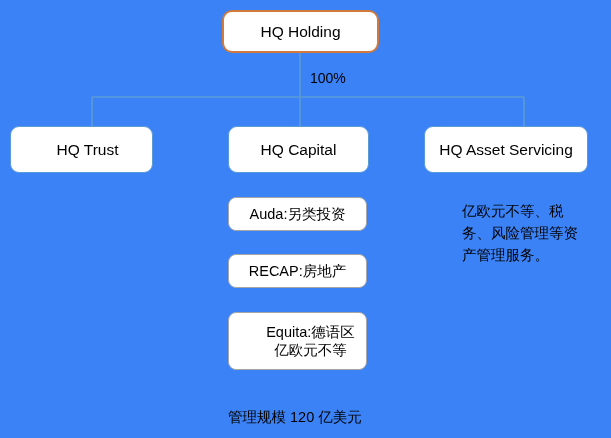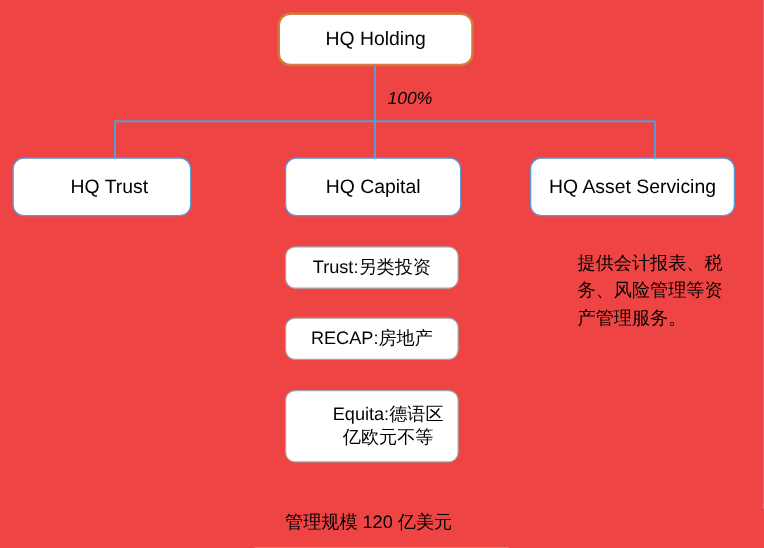--- a/index.html
+++ b/index.html
@@ -11,21 +11,21 @@
     height: 438px;
     background: #ffffff;
     font-family: "Liberation Sans", "DejaVu Sans", sans-serif;
     color: #000000;
     overflow: hidden;
   }
   #canvas {
     position: relative;
     width: 611px;
     height: 438px;
-    background: #ef4444;
+    background: #3b82f6;
   }
 
   
   #connectors {
     position: absolute;
     left: 0;
     top: 0;
     width: 611px;
     height: 438px;
   }
@@ -104,45 +104,45 @@
 
     <path d="M300,97 L300,126" fill="none" stroke="#5B9BD5" stroke-width="1.6"></path>
 
     <path d="M524,97 L524,126" fill="none" stroke="#5B9BD5" stroke-width="1.6"></path>
   </svg>
 
   <div class="node node-root" style="left:222px; top:10px; width:157px; height:43px;">
     <span>HQ Holding</span>
   </div>
 
-  <div class="edge-label" style="left:310px; top:70px;font-style:italic;">100%</div>
+  <div class="edge-label" style="left:310px; top:70px;">100%</div>
 
   <div class="node node-unit" style="left:10px; top:126px; width:143px; height:47px;padding-left:12px;">
     <span>HQ Trust</span>
   </div>
 
   <div class="node node-unit" style="left:228px; top:126px; width:141px; height:47px;text-align:center;">
     <span>HQ Capital</span>
   </div>
 
   <div class="node node-unit" style="left:424px; top:126px; width:164px; height:47px;">
     <span>HQ Asset Servicing</span>
   </div>
 
   <div class="node node-sub" style="left:228px; top:197px; width:139px; height:34px;">
-    <span class="sub-text">Trust:另类投资</span>
+    <span class="sub-text">Auda:另类投资</span>
   </div>
 
   <div class="node node-sub" style="left:228px; top:254px; width:139px; height:34px;">
     <span class="sub-text">RECAP:房地产</span>
   </div>
 
   <div class="node node-sub" style="left:228px; top:312px; width:139px; height:58px; flex-direction:column;padding-left:26px;">
     <span class="sub-text">Equita:德语区</span>
     <span class="sub-text">亿欧元不等</span>
   </div>
 
 
-  <div class="text-block" style="left:462px; top:200px; width:128px; text-align:left;">提供会计报表、税务、风险管理等资产管理服务。</div>
+  <div class="text-block" style="left:462px; top:200px; width:128px; text-align:left;">亿欧元不等、税务、风险管理等资产管理服务。</div>
 
   <div class="caption" style="left:228px; top:408px; width:139px;">管理规模 120 亿美元</div>
 
 </div>
 
 </body></html>

